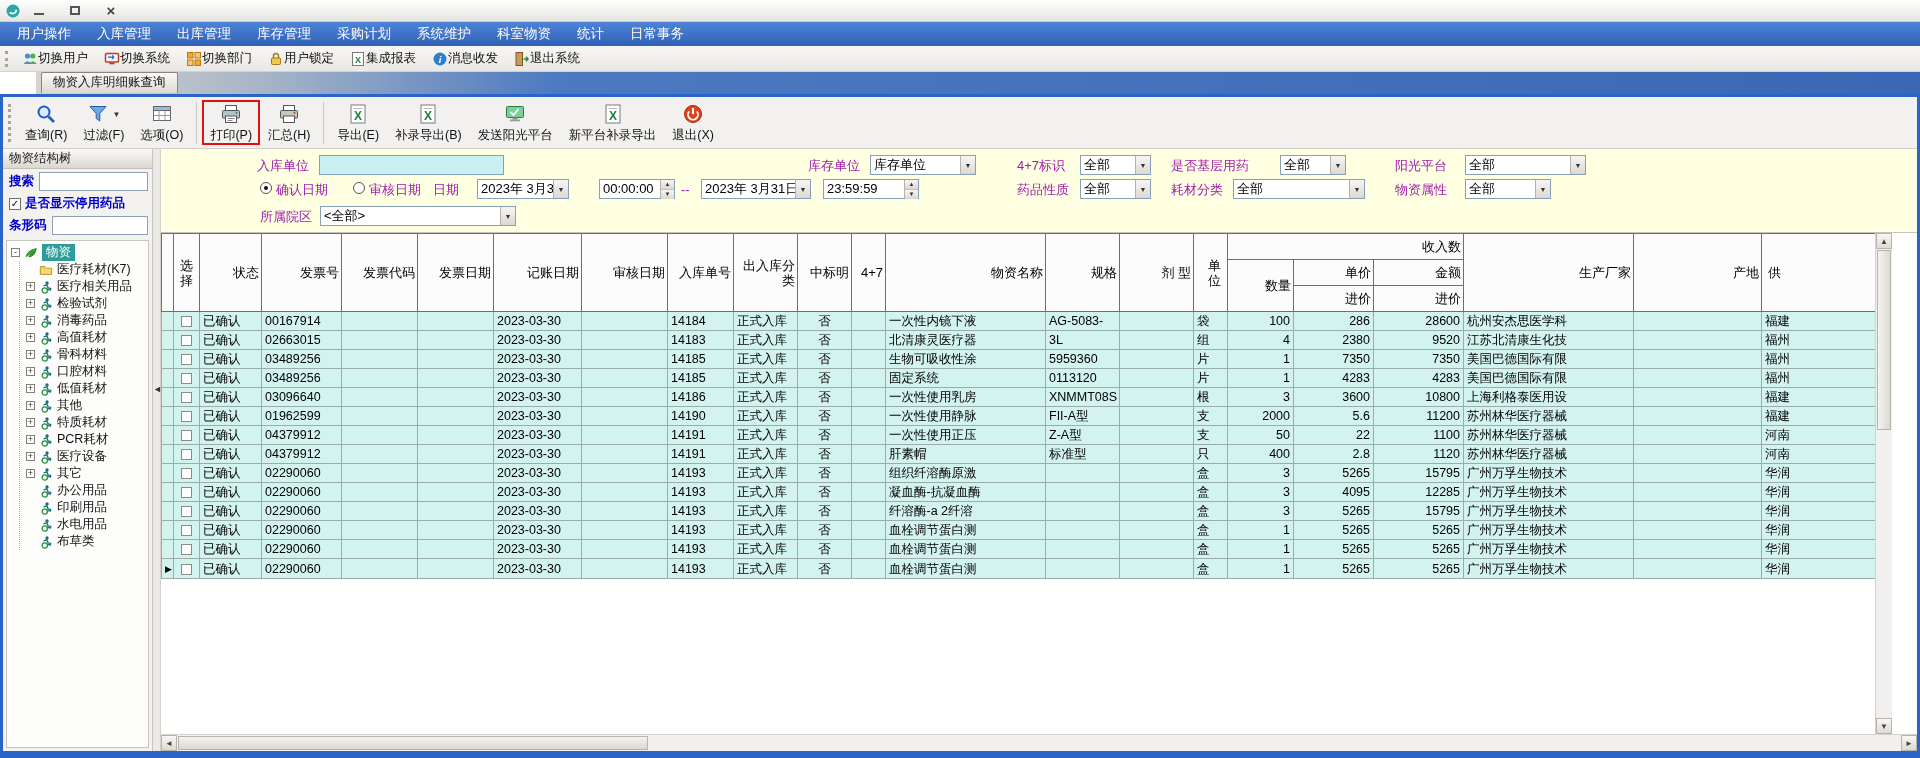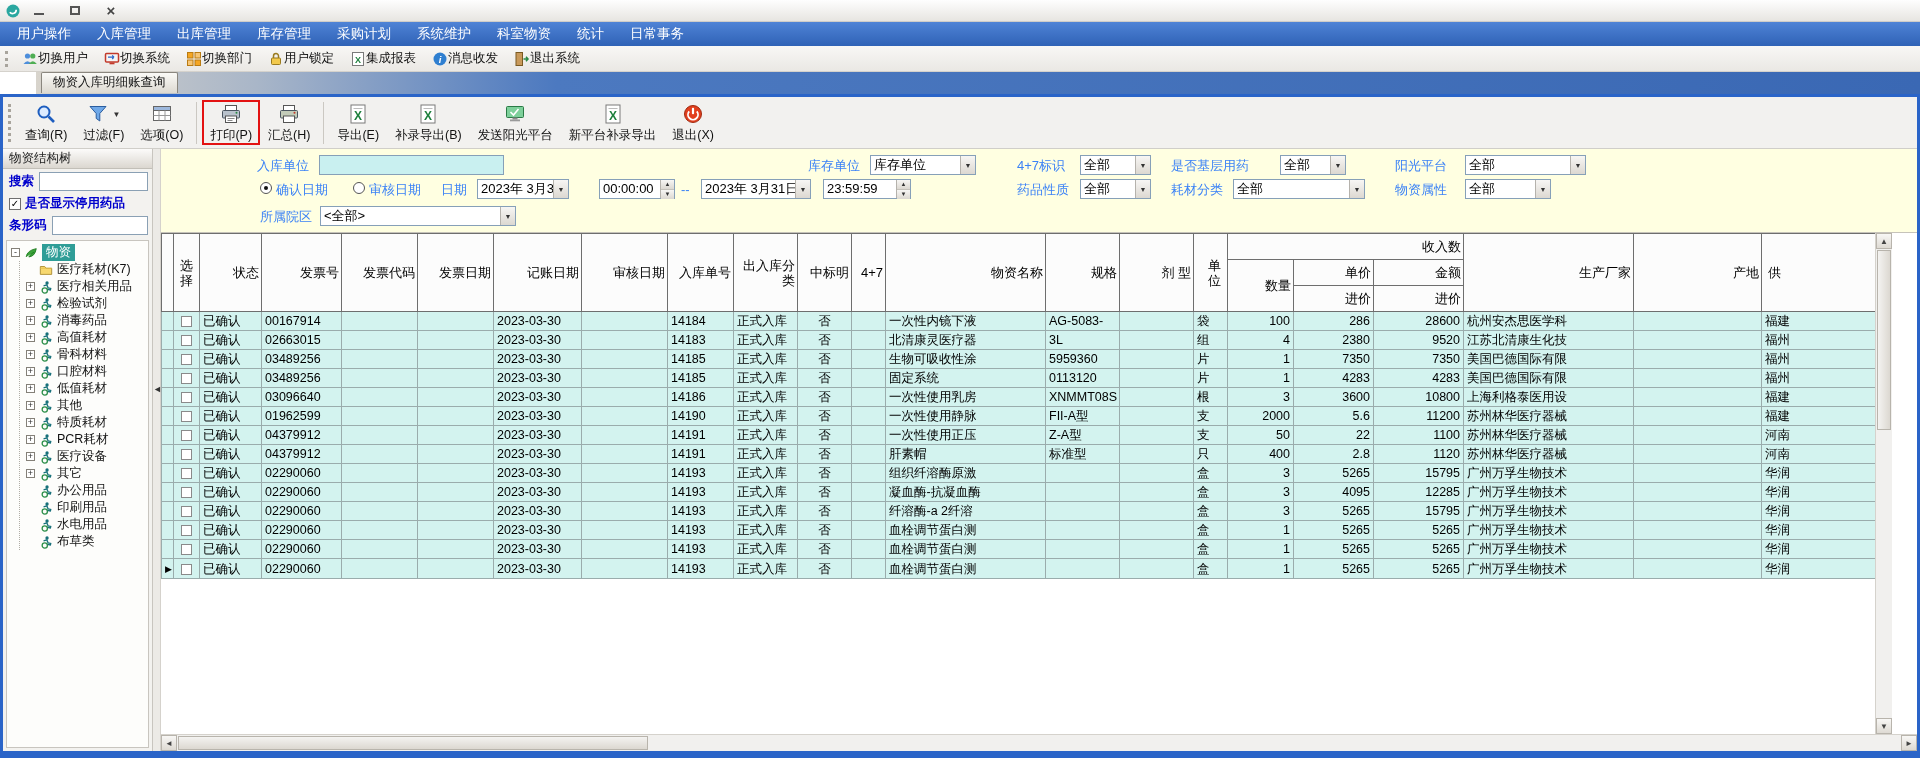--- a/index.html
+++ b/index.html
@@ -63,21 +63,21 @@
   .tlabel { color:#111; }
   .tlabel.sel { background:#2f9d97; color:#fff; padding:0 4px; }
 
   .splitter { width:8px; flex:none; background:#eceae6; border-right:1px solid #d5d2cc; position:relative; }
   .splitter .arr { position:absolute; top:235px; left:0px; font-size:9px; color:#333; }
 
   .rightpanel { flex:1; display:flex; flex-direction:column; min-width:0; background:#fff; }
 
   
   .filters { height:84px; flex:none; background:#ffffe1; border-bottom:1px solid #c6c3ba; position:relative; font-size:13px; }
-  .flabel { position:absolute; white-space:nowrap; color:#3b82f6; line-height:15px; }
+  .flabel { position:absolute; white-space:nowrap; color:#a21caf; line-height:15px; }
   .finput { position:absolute; height:20px; border:1px solid #86a0b8; background:#c9f0f0; padding:1px 3px; font-size:12.5px; }
   .dd { position:absolute; height:20px; background:#fff; border:1px solid #86a0b8; display:flex; align-items:stretch; font-size:13px; }
   .dd .val { flex:1; padding:1px 3px; white-space:nowrap; overflow:hidden; line-height:16px; }
   .dd .btn { width:15px; background:linear-gradient(#f7f6f4,#dcd8d1); border-left:1px solid #b5b2ac; font-size:7px; color:#333; display:flex; align-items:center; justify-content:center; }
   .spins { display:flex; flex-direction:column; width:14px; border-left:1px solid #b5b2ac; }
   .su,.sd { flex:1; font-size:6px; line-height:9px; text-align:center; background:linear-gradient(#f7f6f4,#dcd8d1); color:#333; }
   .su { border-bottom:1px solid #c5c2bb; }
   .radio { position:absolute; width:12px; height:12px; border-radius:50%; background:#fff; border:1px solid #555; }
   .radio.checked::after { content:""; position:absolute; left:3px; top:3px; right:3px; bottom:3px; border-radius:50%; background:#111; }
 
@@ -593,38 +593,38 @@
         <span class="flabel" style="left:1234px;top:9px">阳光平台</span>
         <div class="dd" style="left:1304px;top:6px;width:121px">
           <span class="val">全部</span>
           <span class="btn">▼</span>
         </div>
 
         <span class="radio checked" style="left:99px;top:33px"></span>
         <span class="flabel" style="left:115px;top:33px">确认日期</span>
         <span class="radio" style="left:192px;top:33px"></span>
         <span class="flabel" style="left:208px;top:33px">审核日期</span>
-        <span class="flabel" style="left:280px;top:33px">日期</span>
+        <span class="flabel" style="left:272px;top:33px">日期</span>
         <div class="dd" style="left:316px;top:30px;width:92px">
           <span class="val">2023年 3月30日</span>
           <span class="btn">▼</span>
         </div>
         <div class="dd" style="left:438px;top:30px;width:76px">
           <span class="val">00:00:00</span>
           <span class="spins">
               <span class="su">▲</span>
               <span class="sd">▼</span>
             </span>
         </div>
         <span class="flabel" style="left:520px;top:33px">--</span>
         <div class="dd" style="left:540px;top:30px;width:110px">
           <span class="val">2023年 3月31日</span>
           <span class="btn">▼</span>
         </div>
-        <div class="dd" style="left:662px;top:30px;width:88px">
+        <div class="dd" style="left:662px;top:30px;width:96px">
           <span class="val">23:59:59</span>
           <span class="spins">
               <span class="su">▲</span>
               <span class="sd">▼</span>
             </span>
         </div>
         <span class="flabel" style="left:856px;top:33px">药品性质</span>
         <div class="dd" style="left:919px;top:30px;width:71px">
           <span class="val">全部</span>
           <span class="btn">▼</span>

